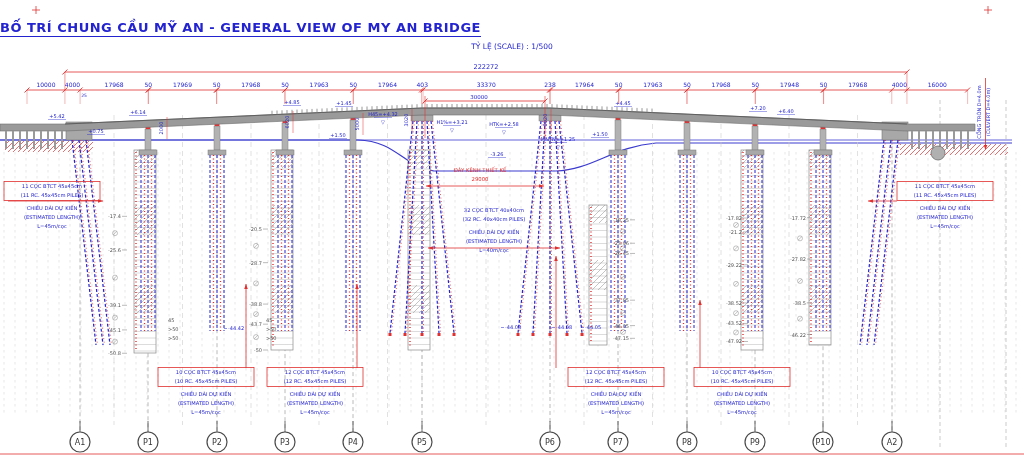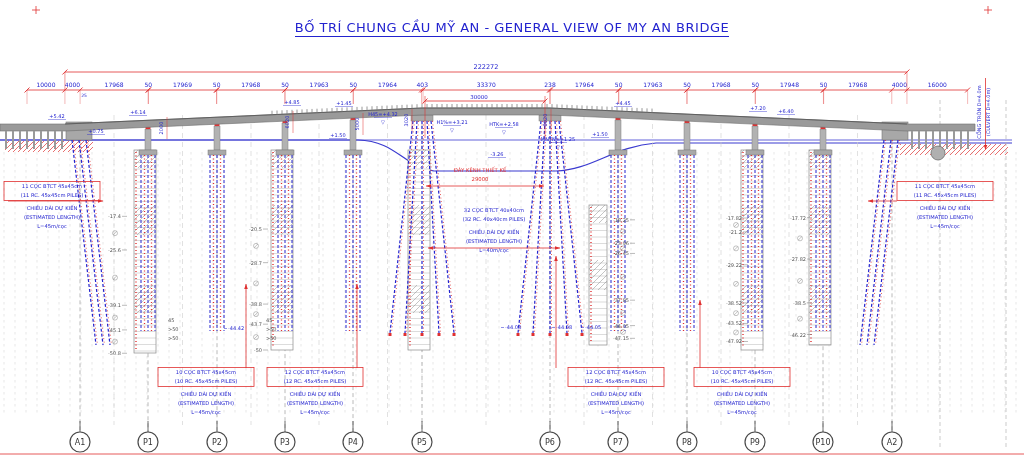--- a/index.html
+++ b/index.html
@@ -1,30 +1,31 @@
 <!DOCTYPE html>
 <html><head>
 <meta charset="utf-8">
 <style>
   html,body{margin:0;padding:0;background:#ffffff;}
   #stage{position:relative;width:1024px;height:455px;background:#ffffff;overflow:hidden;
          font-family:"DejaVu Sans",sans-serif;}
-  #title{position:absolute;left:0;top:20px;width:100%;text-align:center;
-         color:#2323cf;font-size:13px;font-weight:normal;letter-spacing:.5px;}
+  #title{position:absolute;left:0;top:20px;width:100%;
+         color:#2323cf;font-size:13px;font-weight:bold;letter-spacing:.5px;}
   #title span{border-bottom:1.5px solid #2323cf;padding-bottom:1px;}
   #subtitle{position:absolute;left:0;top:42px;width:100%;text-align:center;
          color:#2323cf;font-size:7.5px;}
   svg{position:absolute;left:0;top:0;}
   text{font-family:"DejaVu Sans",sans-serif;}
 </style>
 </head>
 <body>
 
 <div id="stage">
   <div id="title"><span>BỐ TRÍ CHUNG CẦU MỸ AN - GENERAL VIEW OF MY AN BRIDGE</span></div>
+  <div id="subtitle">TỶ LỆ (SCALE) :  1/500</div>
   <svg id="cad" width="1024" height="455" viewBox="0 0 1024 455">
     <defs>
       <pattern id="rh" width="5" height="5" patternUnits="userSpaceOnUse">
         <path d="M0,5 L5,0" stroke="#e03030" stroke-width="0.7"></path>
       </pattern>
       <pattern id="xh" width="6" height="6" patternUnits="userSpaceOnUse">
         <path d="M0,6 L6,0" stroke="#8a8a8a" stroke-width="0.5"></path>
       </pattern>
     </defs>
   <g>

